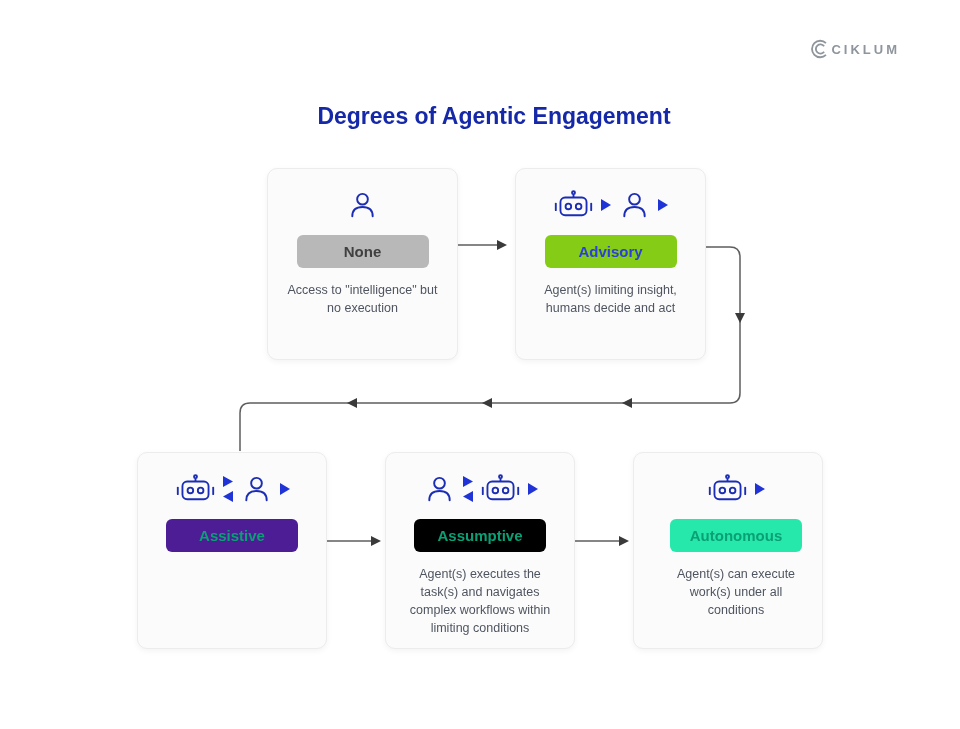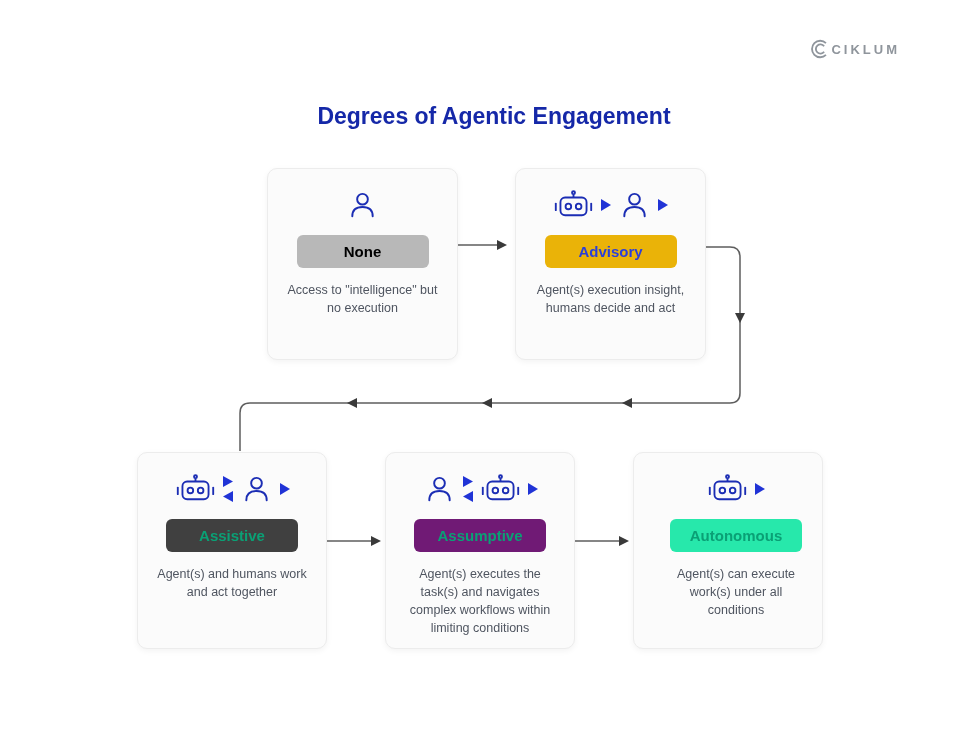--- a/index.html
+++ b/index.html
@@ -120,21 +120,21 @@
 
   <section class="card card-none">
     <div class="icon-row">
         <span class="icon">
           <svg viewBox="0 0 34 34" width="33" height="33" fill="none" stroke="#1B2DB4" stroke-width="2">
        <circle cx="17" cy="10.5" r="5.5"></circle>
        <path d="M6.5 28 C6.5 20.5 11 18.5 17 18.5 C23 18.5 27.5 20.5 27.5 28" stroke-linecap="round"></path>
      </svg>
         </span>
       </div>
-    <div class="badge" style="background: rgb(184, 184, 184); color: #000000;">None</div>
+    <div class="badge" style="background: rgb(184, 184, 184); color: #404040;">None</div>
     <p class="desc">Access to "intelligence" but no execution</p>
   </section>
 
   <section class="card card-advisory">
     <div class="icon-row">
         <span class="icon">
           <svg viewBox="0 0 44 34" width="41" height="32" fill="none" stroke="#1B2DB4" stroke-width="2">
        <line x1="22" y1="9" x2="22" y2="5.5"></line>
        <circle cx="22" cy="3.8" r="1.6"></circle>
        <rect x="8" y="9" width="28" height="19" rx="5"></rect>
@@ -154,22 +154,22 @@
        <circle cx="17" cy="10.5" r="5.5"></circle>
        <path d="M6.5 28 C6.5 20.5 11 18.5 17 18.5 C23 18.5 27.5 20.5 27.5 28" stroke-linecap="round"></path>
      </svg>
         </span>
         <span class="icon">
           <svg viewBox="0 0 10 12" width="10" height="12">
        <polygon points="0,0 10,6 0,12" fill="#2033D6"></polygon>
      </svg>
         </span>
       </div>
-    <div class="badge" style="background: #eab308; color: rgb(43, 63, 217);">Advisory</div>
-    <p class="desc">Agent(s) execution insight, humans decide and act</p>
+    <div class="badge" style="background: #84cc16; color: rgb(43, 63, 217);">Advisory</div>
+    <p class="desc">Agent(s) limiting insight, humans decide and act</p>
   </section>
 
   <section class="card card-assistive">
     <div class="icon-row">
         <span class="icon">
           <svg viewBox="0 0 44 34" width="41" height="32" fill="none" stroke="#1B2DB4" stroke-width="2">
        <line x1="22" y1="9" x2="22" y2="5.5"></line>
        <circle cx="22" cy="3.8" r="1.6"></circle>
        <rect x="8" y="9" width="28" height="19" rx="5"></rect>
        <circle cx="16.5" cy="18.5" r="3"></circle>
@@ -189,22 +189,21 @@
        <circle cx="17" cy="10.5" r="5.5"></circle>
        <path d="M6.5 28 C6.5 20.5 11 18.5 17 18.5 C23 18.5 27.5 20.5 27.5 28" stroke-linecap="round"></path>
      </svg>
         </span>
         <span class="icon">
           <svg viewBox="0 0 10 12" width="10" height="12">
        <polygon points="0,0 10,6 0,12" fill="#2033D6"></polygon>
      </svg>
         </span>
       </div>
-    <div class="badge" style="background: #404040; color: rgb(10, 160, 117);">Assistive</div>
-    <p class="desc">Agent(s) and humans work and act together</p>
+    <div class="badge" style="background: #4c1d95; color: rgb(10, 160, 117);">Assistive</div>
   </section>
 
   <section class="card card-assumptive">
     <div class="icon-row">
         <span class="icon">
           <svg viewBox="0 0 34 34" width="33" height="33" fill="none" stroke="#1B2DB4" stroke-width="2">
        <circle cx="17" cy="10.5" r="5.5"></circle>
        <path d="M6.5 28 C6.5 20.5 11 18.5 17 18.5 C23 18.5 27.5 20.5 27.5 28" stroke-linecap="round"></path>
      </svg>
         </span>
@@ -224,21 +223,21 @@
        <line x1="3" y1="15.5" x2="3" y2="22.5" stroke-linecap="round"></line>
        <line x1="41" y1="15.5" x2="41" y2="22.5" stroke-linecap="round"></line>
      </svg>
         </span>
         <span class="icon">
           <svg viewBox="0 0 10 12" width="10" height="12">
        <polygon points="0,0 10,6 0,12" fill="#2033D6"></polygon>
      </svg>
         </span>
       </div>
-    <div class="badge" style="background: #701a75; color: rgb(10, 160, 117);">Assumptive</div>
+    <div class="badge" style="background: #000000; color: rgb(10, 160, 117);">Assumptive</div>
     <p class="desc">Agent(s) executes the task(s) and navigates complex workflows within limiting conditions</p>
   </section>
 
   <section class="card card-autonomous">
     <div class="icon-row">
         <span class="icon">
           <svg viewBox="0 0 44 34" width="41" height="32" fill="none" stroke="#1B2DB4" stroke-width="2">
        <line x1="22" y1="9" x2="22" y2="5.5"></line>
        <circle cx="22" cy="3.8" r="1.6"></circle>
        <rect x="8" y="9" width="28" height="19" rx="5"></rect>

